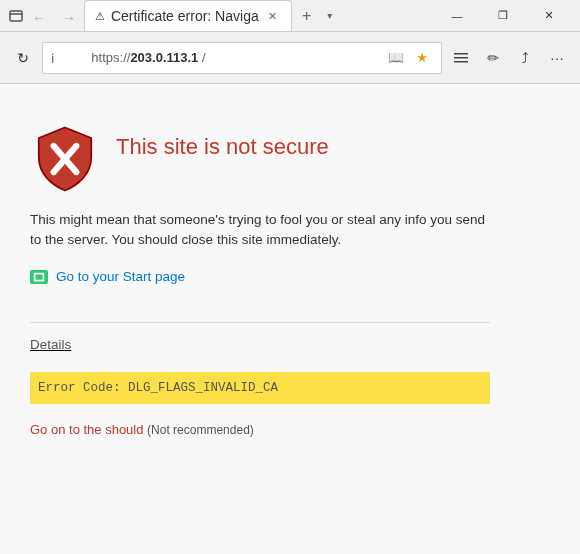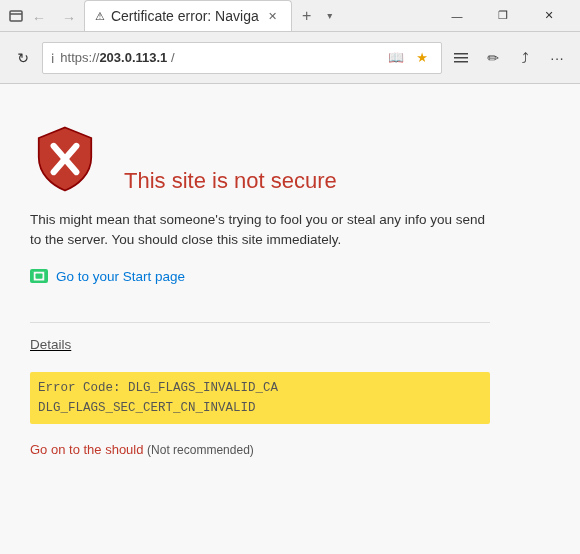--- a/index.html
+++ b/index.html
@@ -148,20 +148,21 @@
       font-size: 13px;
       color: #666;
     }
     .address-text {
       flex: 1;
       font-size: 13px;
       color: #333;
       border: none;
       outline: none;
       background: transparent;
+      margin-left: 31px;
     }
     .address-icons {
       display: flex;
       align-items: center;
       gap: 4px;
     }
     .addr-icon {
       width: 22px;
       height: 22px;
       display: flex;
@@ -196,22 +197,22 @@
       overflow-y: auto;
       padding: 40px 30px 30px 30px;
     }
     .error-container {
       display: flex;
       flex-direction: column;
       max-width: 460px;
     }
     .error-header {
       display: flex;
-      align-items: flex-end;
-      gap: 24px;
+      align-items: flex-start;
+      gap: 16px;
       margin-bottom: 16px;
     }
     .shield-icon-wrap {
       flex-shrink: 0;
       width: 70px;
       height: 70px;
       position: relative;
     }
     .shield-svg {
       width: 70px;
@@ -224,21 +225,21 @@
       padding-top: 10px;
     }
     .error-description {
       font-size: 13.5px;
       color: #333;
       line-height: 1.5;
       margin-bottom: 18px;
     }
     .start-page-link {
       display: flex;
-      align-items: flex-start;
+      align-items: flex-end;
       gap: 8px;
       margin-bottom: 24px;
       cursor: pointer;
     }
     .start-page-icon {
       width: 18px;
       height: 14px;
       border: 2px solid #2ecc71;
       border-radius: 2px;
       background: transparent;
@@ -383,21 +384,20 @@
     </div>
 
     <hr class="separator">
 
     <div class="details-section">
       <p class="details-label">Details</p>
     </div>
 
     <div class="error-code">
       <span>Error Code:  DLG_FLAGS_INVALID_CA</span><br>
-      <span>DLG_FLAGS_SEC_CERT_CN_INVALID</span>
     </div>
 
     <div class="go-on-link">
       <a>Go on to the should</a>
       <span class="go-on-note"> </span><span class="go-on-note">(Not recommended)</span>
     </div>
 
   </div>
 </div>
 

